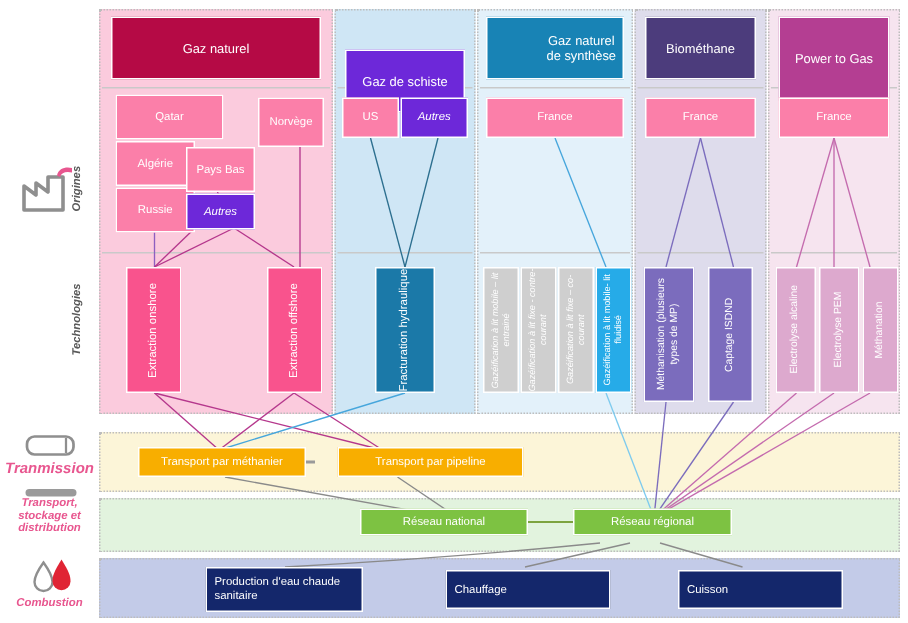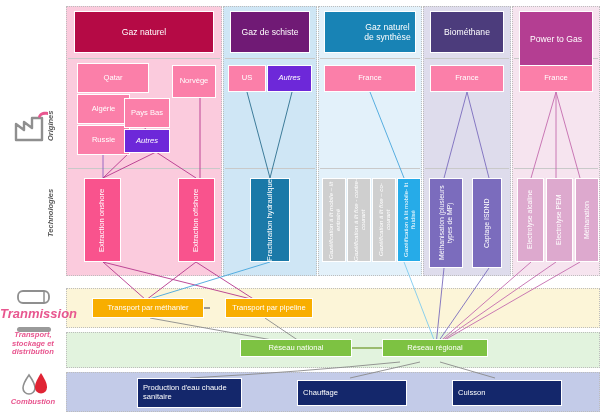--- a/index.html
+++ b/index.html
@@ -23,21 +23,21 @@
   .col-bio  {background:#DEDCEC;}
   .col-ptg  {background:#F6E4EF;}
   .band-tx  {background:#FCF5D8;}
   .band-res {background:#E2F3DE;}
   .band-cmb {background:#C3CBE8;}
 
   
   .hdr{color:#fff;display:flex;align-items:center;justify-content:center;
        text-align:center;font-size:8.6px;line-height:1.2;border:1px solid #fff;}
   .h-gn {background:#B50A45;}
-  .h-gs {background:#701a75;}
+  .h-gs {background:#6d28d9;margin-top:22px;}
   .h-gns{background:#1883B5;padding-left:35px;}
   .h-bio{background:#4C3C7C;}
   .h-ptg{background:#B43E92;}
 
   
   .node{display:flex;align-items:center;justify-content:center;text-align:center;
         color:#fff;font-size:7.6px;line-height:1.18;border:1px solid #ffffff;}
   .origin     {background:#FB7FA9;}
   .origin-alt {background:#6d28d9;font-style:italic;color:#ffffff;}
   .tech-pink  {background:#F9538D;}
@@ -158,21 +158,21 @@
   <div class="abs node tech-cyan vert" style="left:397px;top:178px;width:24px;height:84px;">Gazéification à lit mobile- lit fluidisé</div>
 
   <div class="abs node tech-purple vert" style="left:429px;top:178px;width:34px;height:90px;">Méthanisation (plusieurs types de MP)</div>
   <div class="abs node tech-purple vert" style="left:472px;top:178px;width:30px;height:90px;">Captage ISDND</div>
 
   <div class="abs node tech-mauve vert" style="left:517px;top:178px;width:27px;height:84px;">Electrolyse alcaline</div>
   <div class="abs node tech-mauve vert" style="left:546px;top:178px;width:27px;height:84px;">Electrolyse PEM</div>
   <div class="abs node tech-mauve vert" style="left:575px;top:178px;width:24px;height:84px;">Méthanation</div>
 
   <div class="abs node tx-node" style="left:92px;top:298px;width:112px;height:20px;">Transport par méthanier</div>
-  <div class="abs node tx-node" style="left:225px;top:298px;width:88px;height:20px;">Transport par pipeline</div>
+  <div class="abs node tx-node" style="left:225px;top:298px;width:124px;height:20px;">Transport par pipeline</div>
   <div class="abs" style="left:204px;top:307px;width:6px;height:1.5px;background:#9a9a9a;"></div>
 
   <div class="abs node res-node" style="left:240px;top:339px;width:112px;height:18px;">Réseau national</div>
   <div class="abs node cmb-node" style="left:137px;top:378px;width:105px;height:30px;">Production d'eau chaude sanitaire</div>
 
   <div class="abs node res-node" style="left:382px;top:339px;width:106px;height:18px;">Réseau régional</div>
   <div class="abs node cmb-node" style="left:297px;top:380px;width:110px;height:26px;">Chauffage</div>
   <div class="abs node cmb-node" style="left:452px;top:380px;width:110px;height:26px;">Cuisson</div>
 
   <div class="abs" style="left:12px;top:108px;width:40px;height:34px;">
@@ -183,21 +183,21 @@
   </div>
   <div class="abs vlab" style="left:46px;top:98px;height:56px;">Origines</div>
   <div class="abs vlab" style="left:46px;top:178px;height:70px;">Technologies</div>
 
   <div class="abs" style="left:16px;top:288px;width:36px;height:18px;">
     <svg viewBox="0 0 36 18" width="36" height="18">
       <rect x="2" y="3" width="31" height="12" rx="5" fill="none" stroke="#8f8f8f" stroke-width="1.8"></rect>
       <line x1="28" y1="4" x2="28" y2="14" stroke="#8f8f8f" stroke-width="1.5"></line>
     </svg>
   </div>
-  <div class="abs rowlab" style="left:0px;top:307px;width:66px;font-size:13px;">Tranmission</div>
+  <div class="abs rowlab" style="left:0px;top:307px;width:66px;font-size:10px;">Tranmission</div>
 
   <div class="abs" style="left:16px;top:320px;width:36px;height:9px;">
     <svg viewBox="0 0 36 9" width="36" height="9">
       <rect x="1" y="2" width="34" height="5" rx="2.5" fill="#9a9a9a"></rect>
     </svg>
   </div>
   <div class="abs rowlab" style="left:0px;top:331px;width:66px;font-size:7.6px;">Transport, stockage et distribution</div>
 
   <div class="abs" style="left:18px;top:372px;width:34px;height:24px;">
     <svg viewBox="0 0 34 24" width="34" height="24">

